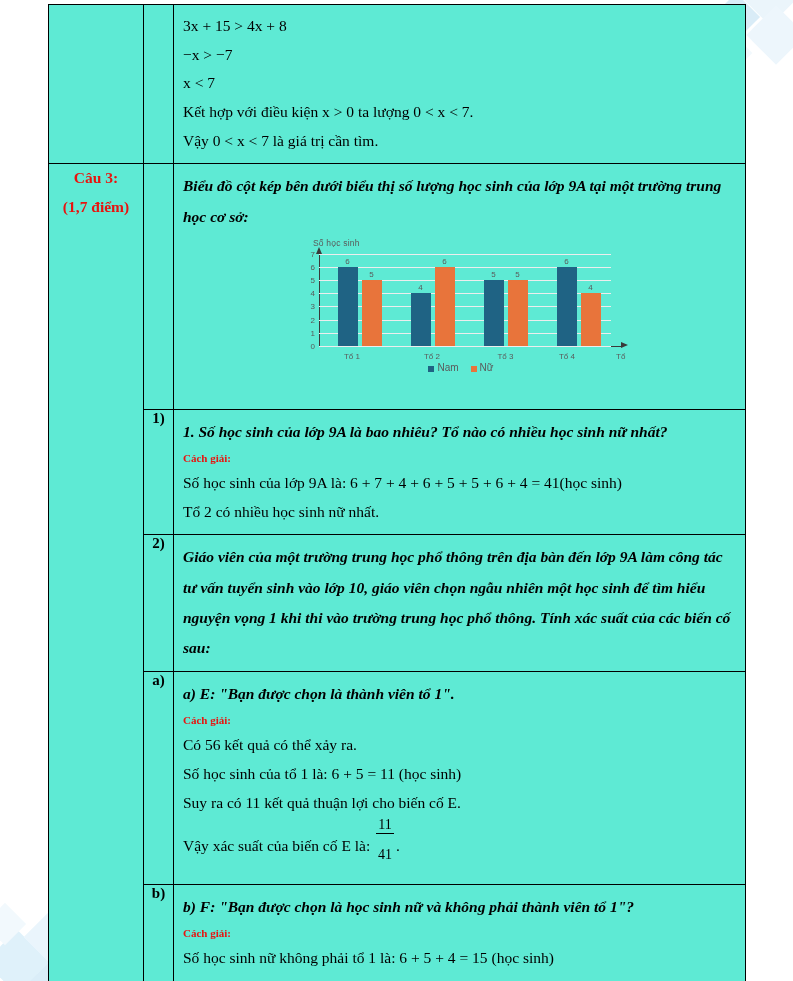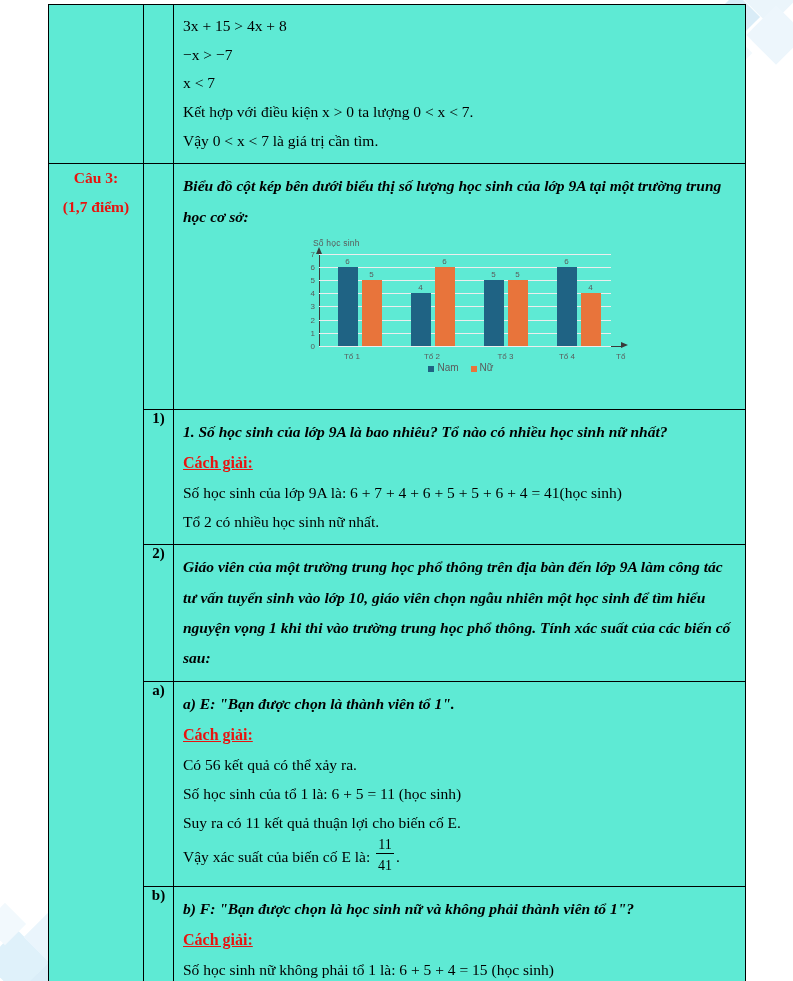--- a/index.html
+++ b/index.html
@@ -77,23 +77,22 @@
 
   .q-title {
     font-style: italic;
     font-weight: bold;
     font-size: 15.5px;
     line-height: 1.95;
   }
   .cachgiai {
     color: #e8130f;
     font-weight: bold;
-    font-size: 16px;
+    font-size: 11px;
     line-height: 2.0;
-    text-decoration: underline;
   }
   .cau-label {
     color: #e8130f;
     font-weight: bold;
     font-size: 15.5px;
     text-align: center;
     line-height: 1.85;
   }
   .cau-cell { vertical-align: middle; text-align: center; }
   .num-cell {
@@ -106,21 +105,21 @@
   
   .frac {
     display: inline-block;
     vertical-align: -0.55em;
     text-align: center;
     font-size: 14px;
     line-height: 1.12;
     margin: 0 2px;
   }
   .frac .num { display: block; padding: 0 2px; }
-  .frac .den { display: block; border-top: 1.1px solid #000; padding: 4px 2px; }
+  .frac .den { display: block; border-top: 1.1px solid #000; padding: 13px 2px; }
 
   
   .chart-wrap {
     position: relative;
     width: 340px;
     height: 140px;
     margin: 6px auto 23px auto;
   }
   .chart-ylabel {
     position: absolute;

